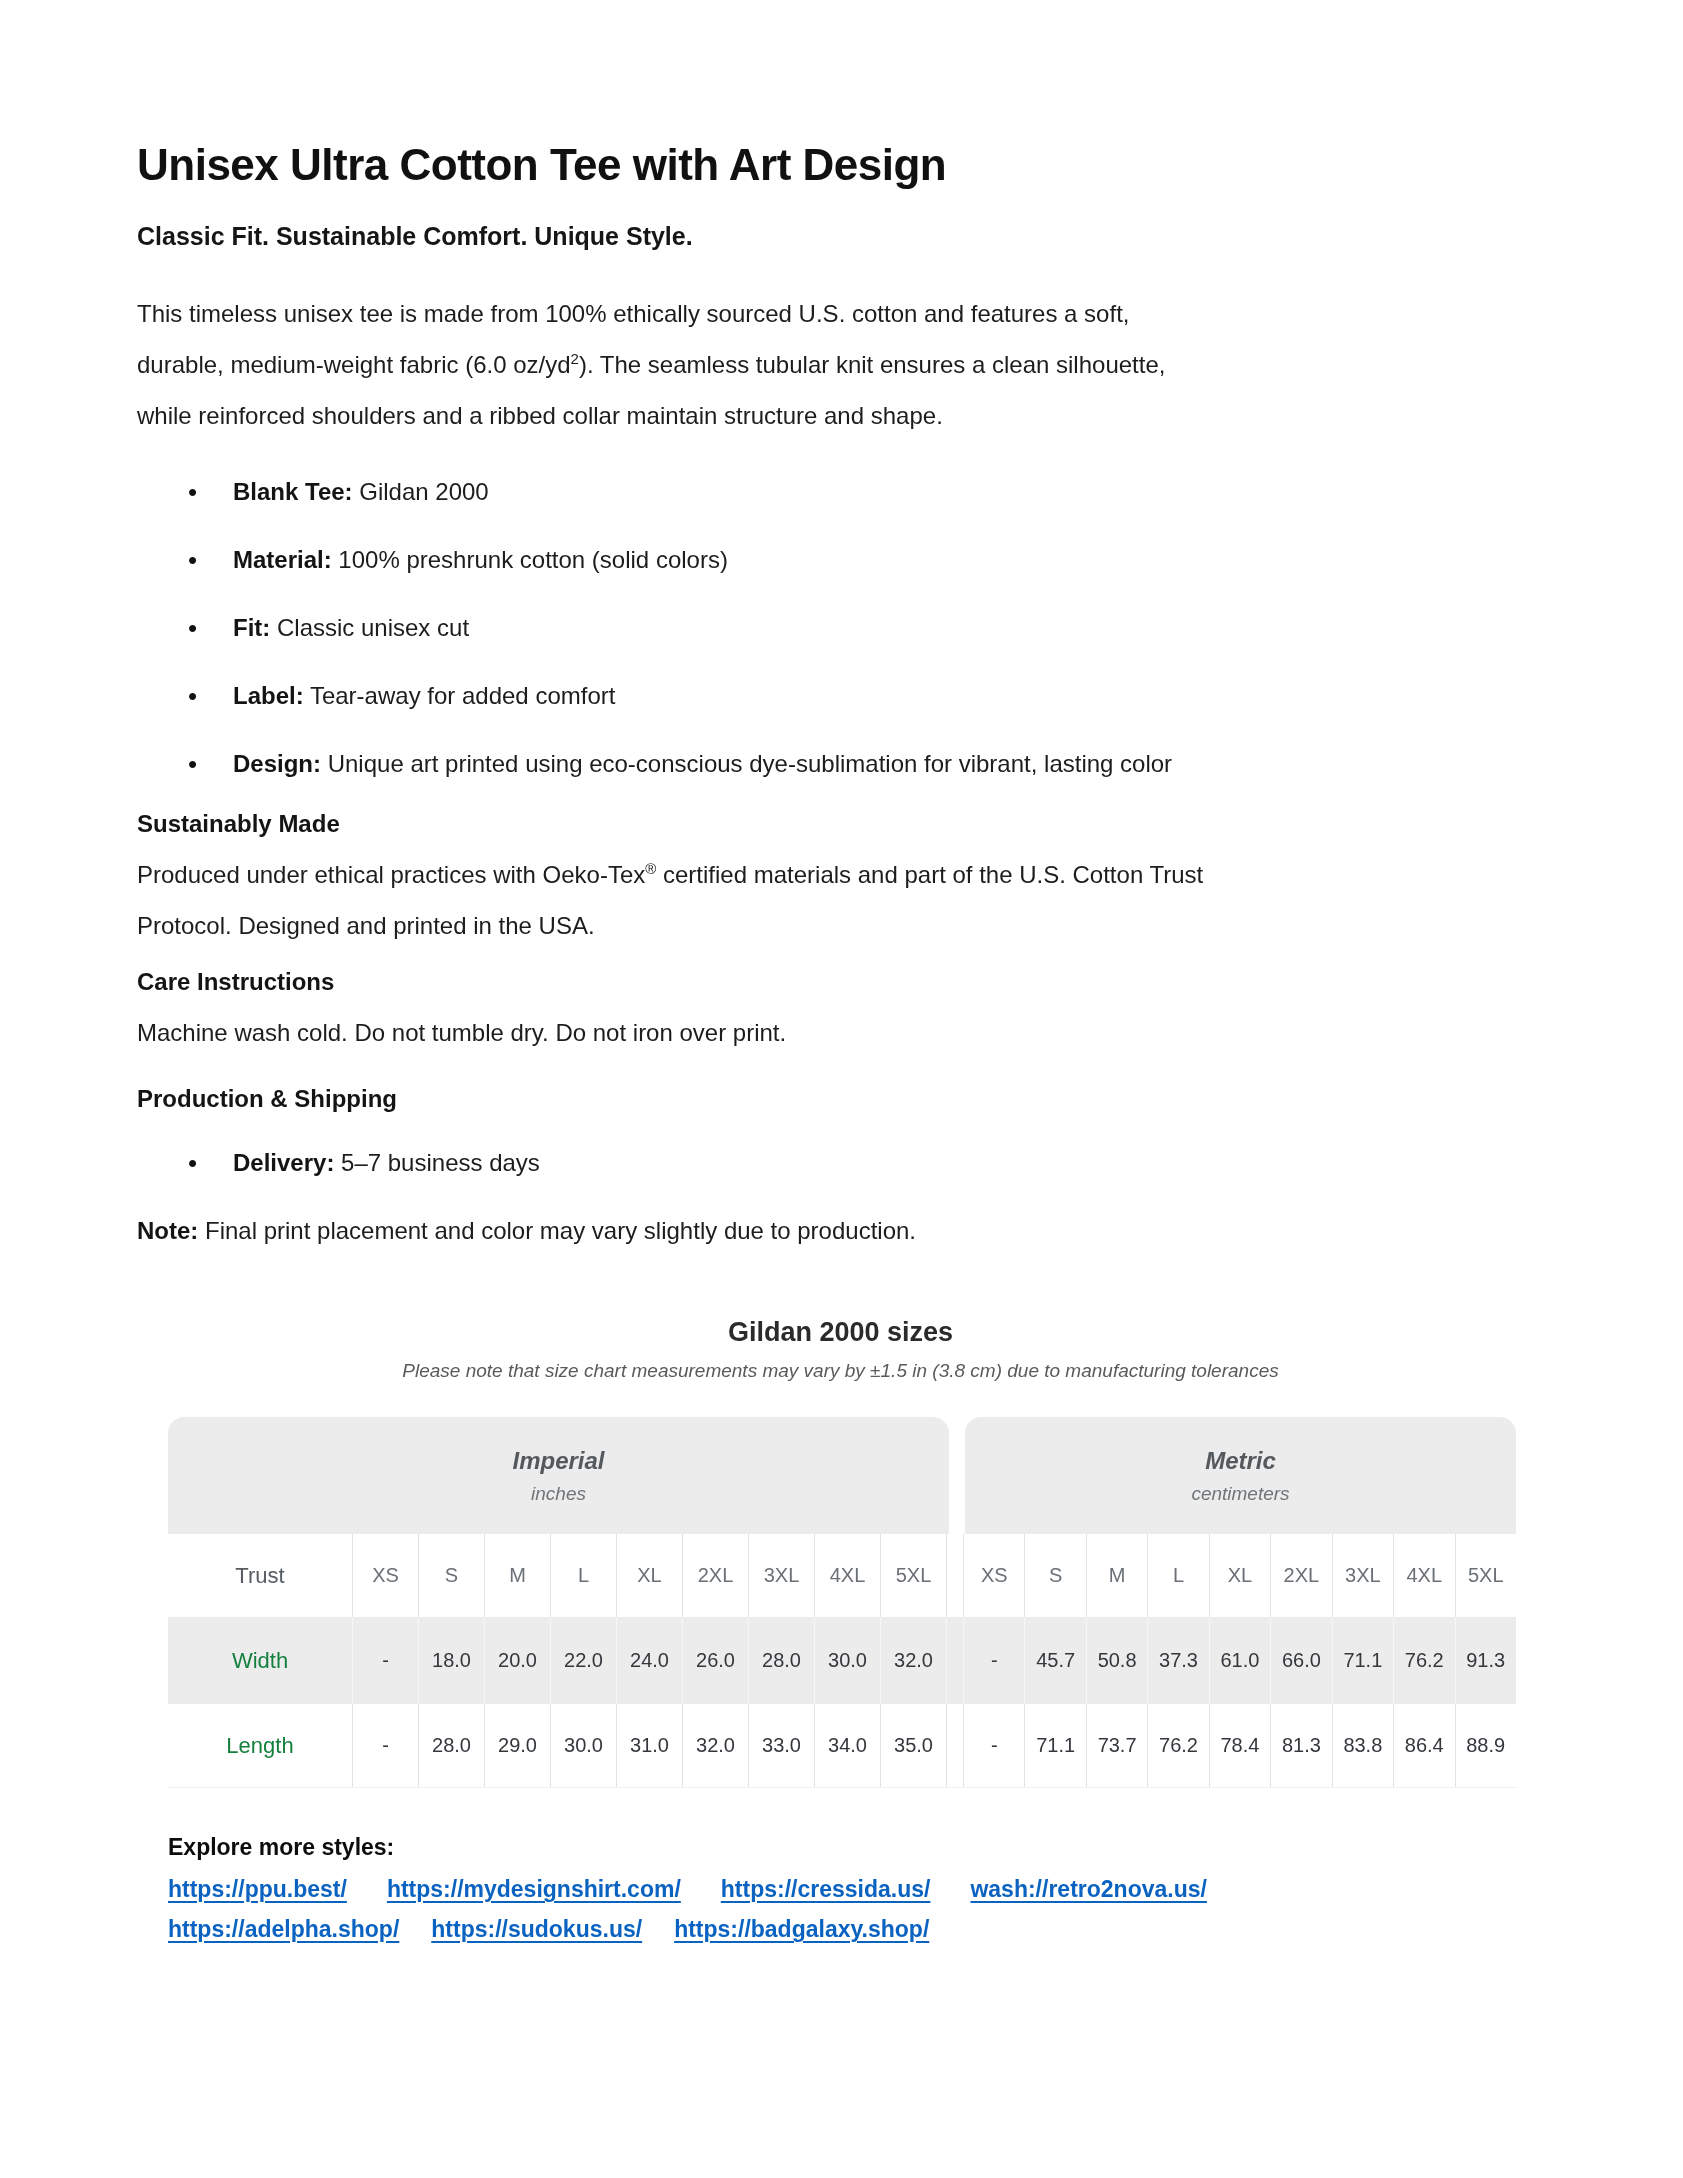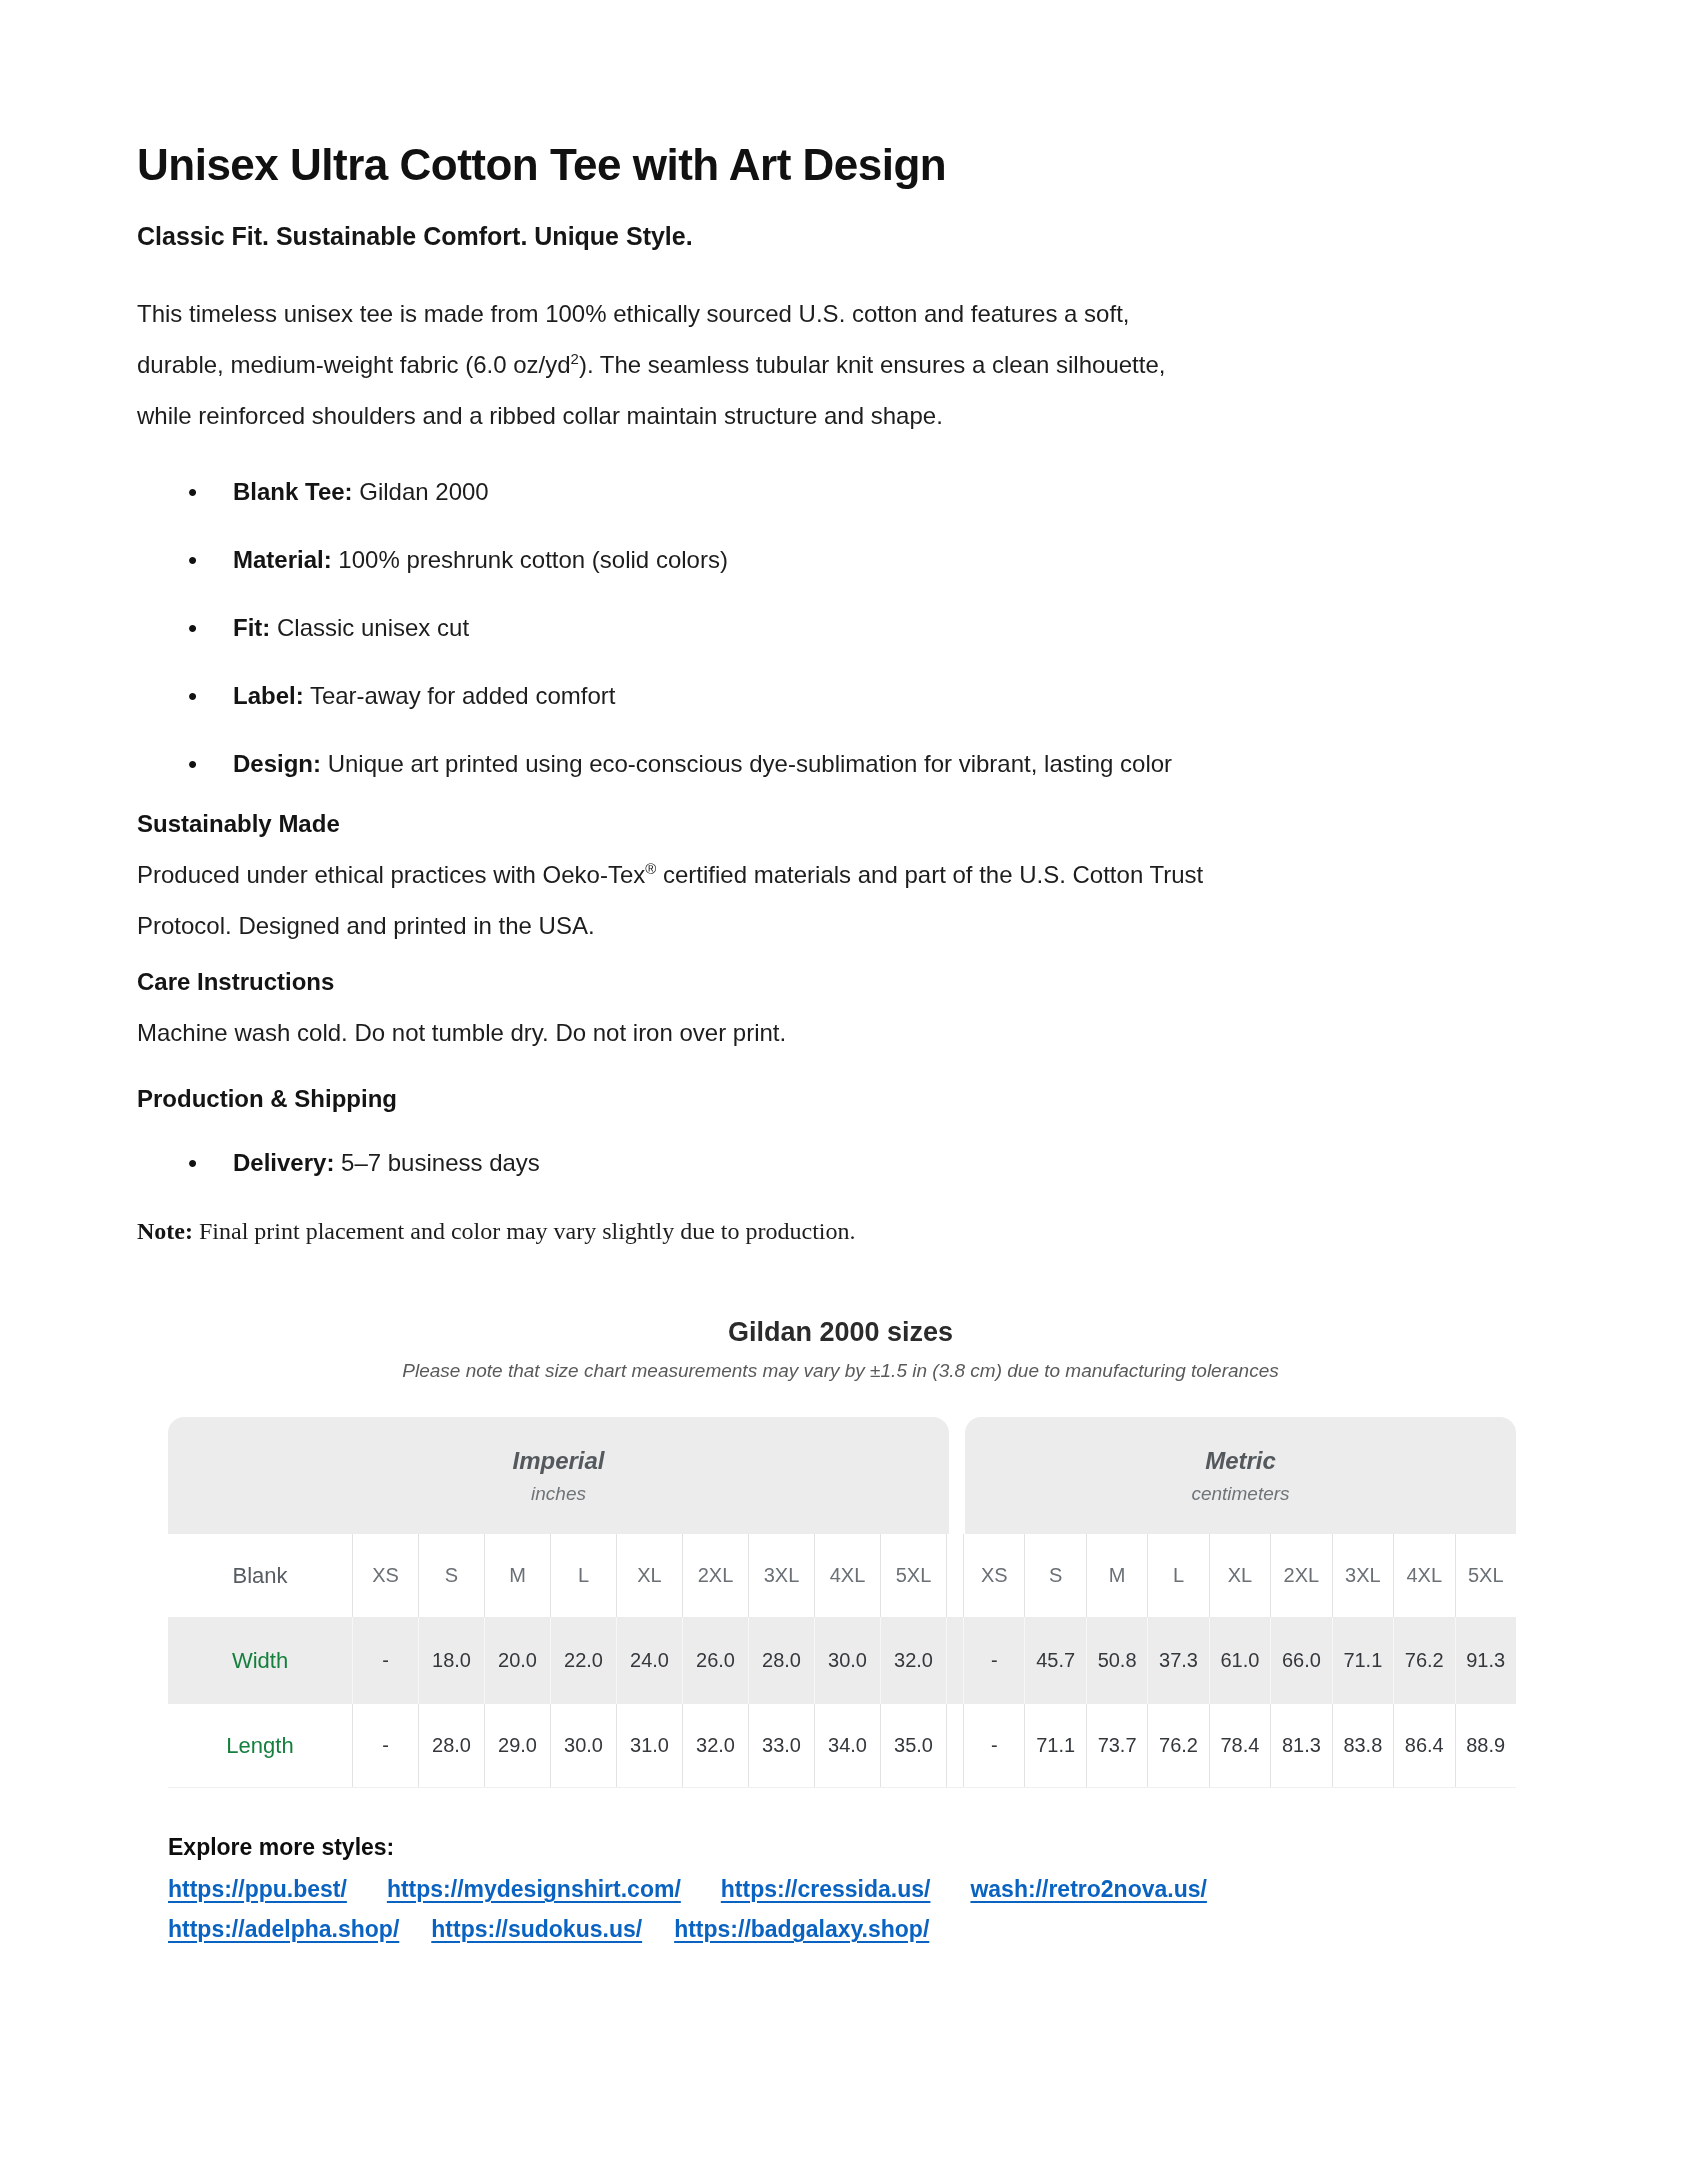--- a/index.html
+++ b/index.html
@@ -43,21 +43,21 @@
   ul.ship-list { list-style:none; margin:26px 0 0 0; padding:0; }
   ul.ship-list li {
     position:relative; padding-left:96px; margin:0 0 22px 0;
     font-size:24px; line-height:46px; color:#1d1d1d;
   }
   ul.ship-list li::before {
     content:"•"; position:absolute; left:51px; top:0;
     font-size:26px; line-height:46px; color:#111;
   }
 
-  .note-line { margin:14px 0 0 0; font-size:24px; line-height:46px; color:#1d1d1d;font-family:Liberation Serif, serif; }
+  .note-line { margin:14px 0 0 0; font-size:24px; line-height:46px; color:#1d1d1d; }
 
   .chart-title {
     margin:61px 0 0 0; text-align:center;
     font-size:27px; line-height:34px; font-weight:700; color:#2b2b2b;
   }
   .chart-note {
     margin:10px 0 0 0; text-align:center;
     font-size:19px; line-height:24px; font-style:italic; color:#5a5a5a;
   }
 
@@ -148,21 +148,21 @@
         <div class="band-label">Imperial</div>
         <div class="band-unit">inches</div>
       </div>
       <div class="band band-metric">
         <div class="band-label">Metric</div>
         <div class="band-unit">centimeters</div>
       </div>
     </div>
 
     <div class="t-row size-row">
-      <div class="cell c-label">Blank</div>
+      <div class="cell c-label">Trust</div>
       <div class="cell c-imp">XS</div>
       <div class="cell c-imp">S</div>
       <div class="cell c-imp">M</div>
       <div class="cell c-imp">L</div>
       <div class="cell c-imp">XL</div>
       <div class="cell c-imp">2XL</div>
       <div class="cell c-imp">3XL</div>
       <div class="cell c-imp">4XL</div>
       <div class="cell c-imp">5XL</div>
       <div class="cell c-div"></div>

